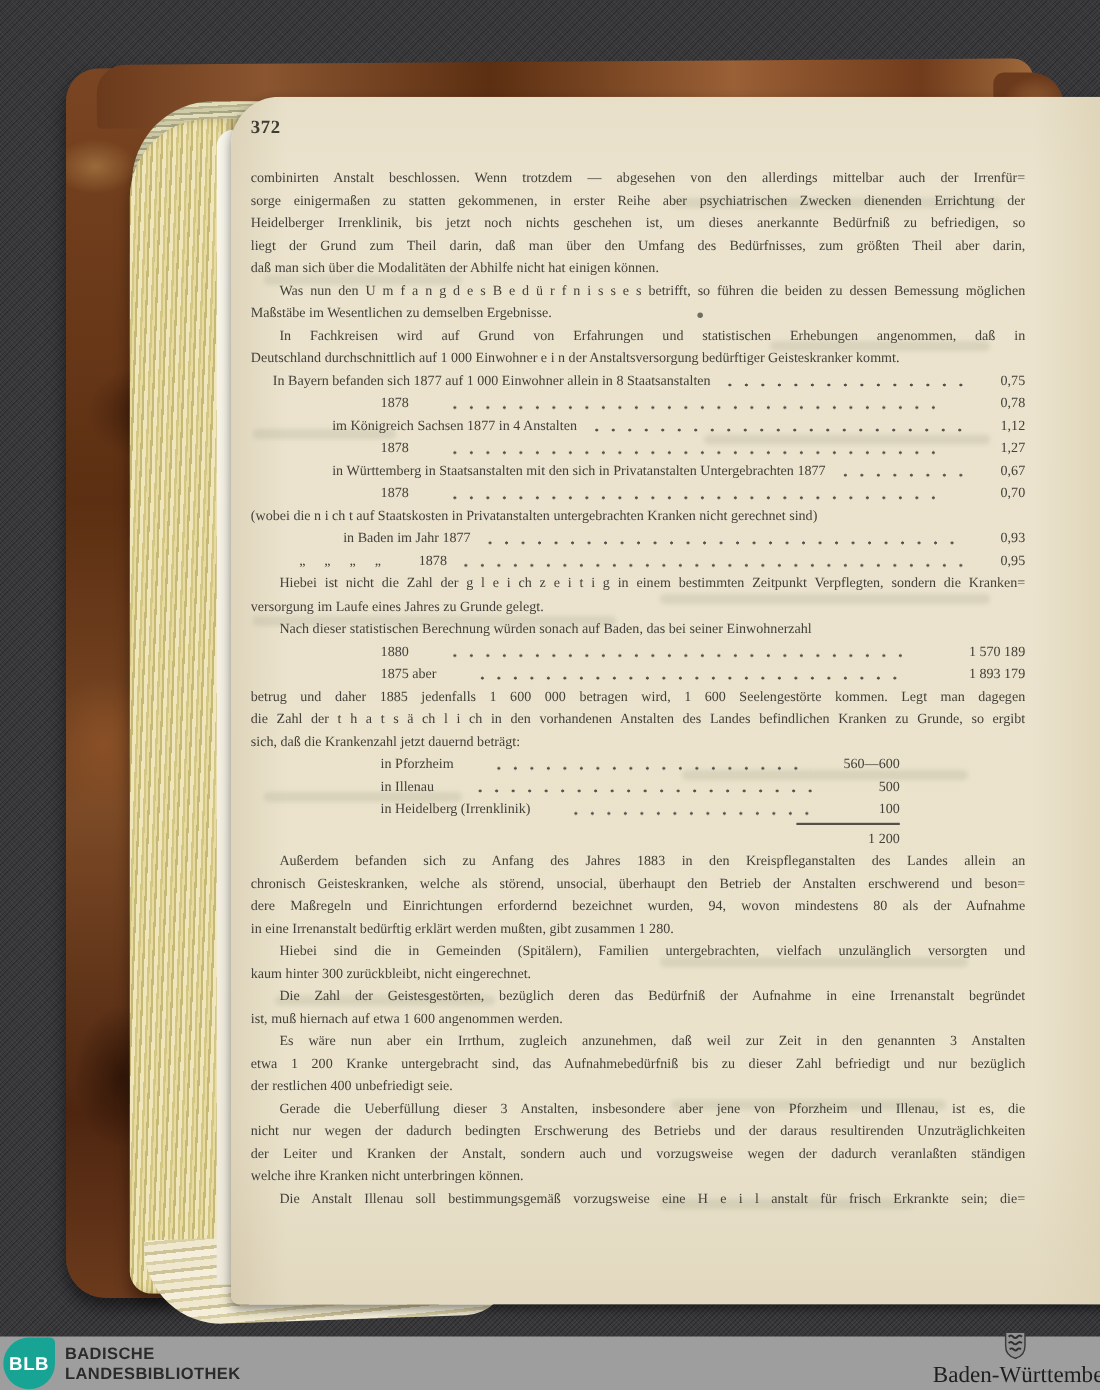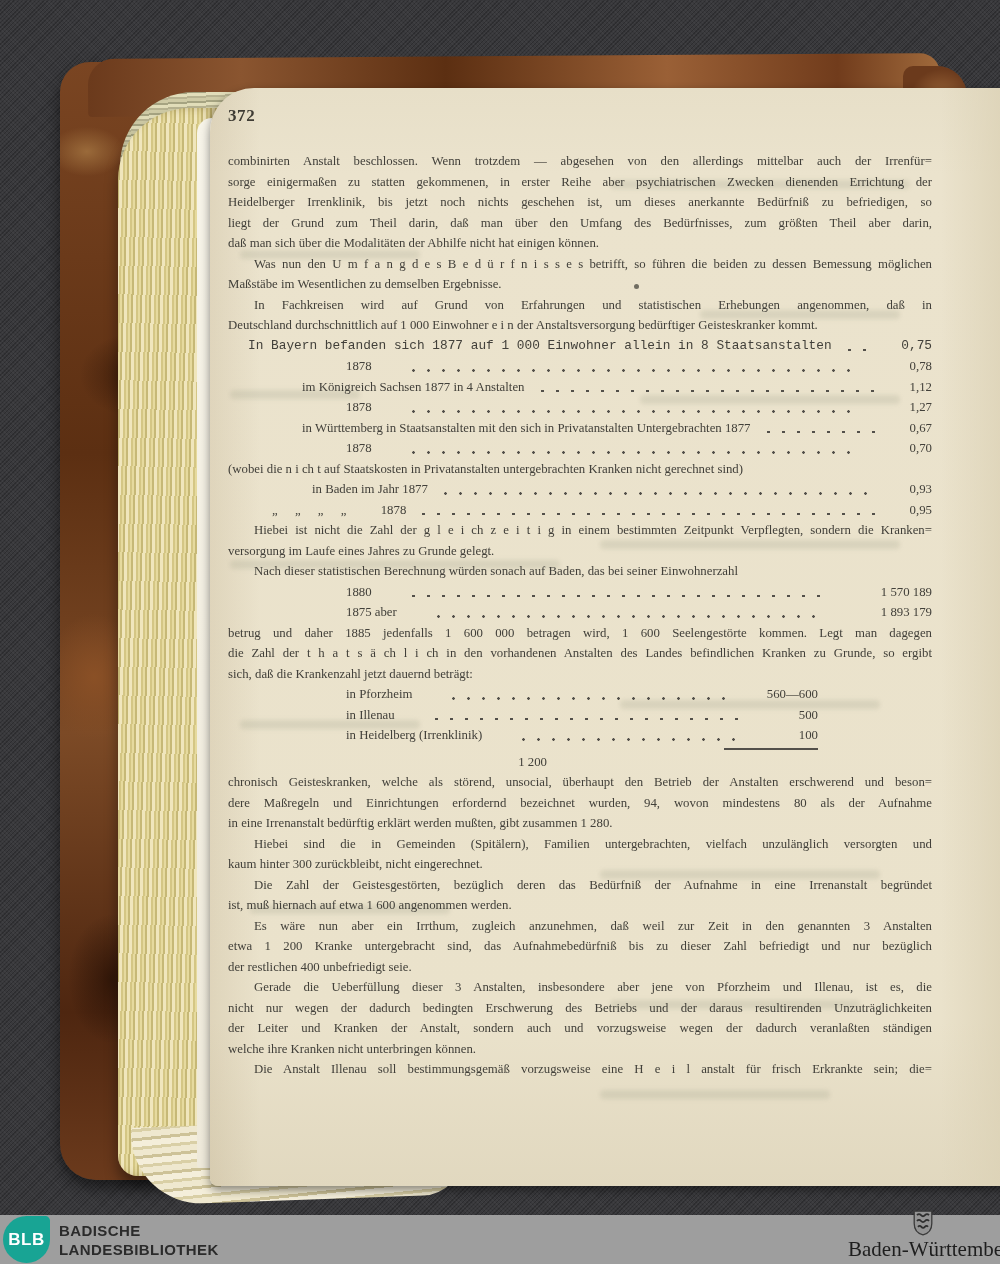--- a/index.html
+++ b/index.html
@@ -77,29 +77,29 @@
         text-align:justify;text-align-last:justify;}
   .line.end{text-align-last:left;}
   .line.ind{text-indent:26px;}
   .row{display:flex;align-items:baseline;font-size:12.8px;line-height:20.5px;height:20.5px;}
   .row .lbl{white-space:pre;}
   .row .dots{flex:1;align-self:stretch;margin:0 6px 0 10px;
     background-image:radial-gradient(circle,#53504a 1.2px,rgba(0,0,0,0) 1.5px);
     background-size:15px 100%;background-repeat:repeat-x;background-position:0 4px;}
   .row .val{min-width:48px;text-align:right;white-space:pre;}
   .row.wide .val{min-width:76px;}
-  .row.i1{padding-left:20px;font-family:Liberation Mono, monospace;}
+  .row.i1{padding-left:20px;}
   .row.i2{padding-left:74px;}
   .row.i3{padding-left:84px;}
   .row.i4{padding-left:118px;gap:24px;}
   .row.q{padding-left:44px;align-items:flex-end;}
   .row.q .lbl{word-spacing:14px;}
   .row.inset{padding-right:114px;}
   .sumrule{height:0;border-top:2px solid #53504a;width:94px;margin:2px 114px 2px auto;}
-  .row.sum{justify-content:center;padding-right:114px;}
+  .row.sum{justify-content:flex-end;padding-right:114px;}
   .ink-spot{position:absolute;width:5px;height:5px;border-radius:50%;background:#5a584e;opacity:.85;}
   .ghost{position:absolute;height:9px;border-radius:5px;background:rgba(128,138,112,.17);filter:blur(2px);}
   
   .footer{position:absolute;left:0;bottom:0;width:1000px;height:49px;background:#9e9e9e;}
   .blb-logo{position:absolute;left:3px;top:1px;width:47px;height:47px;background:#18a494;
     border-radius:50% 10% 50% 50%;display:flex;align-items:center;justify-content:center;}
   .blb-logo span{color:#fff;font-family:"Liberation Sans","DejaVu Sans",sans-serif;
     font-weight:700;font-size:17px;letter-spacing:.5px;}
   .lib-name{position:absolute;left:59px;top:6px;font-family:"Liberation Sans","DejaVu Sans",sans-serif;
     font-weight:700;font-size:15px;line-height:19px;color:#2b2b2b;letter-spacing:.4px;}
@@ -218,20 +218,21 @@
           </div>
           <div class="row i4 inset">
             <span class="lbl">in Heidelberg (Irrenklinik)</span>
             <span class="dots"></span>
             <span class="val">100</span>
           </div>
           <div class="sumrule"></div>
           <div class="row sum">
             <span class="val">1 200</span>
           </div>
+          <div class="line ind">Außerdem befanden sich zu Anfang des Jahres 1883 in den Kreispfleganstalten des Landes allein an</div>
           <div class="line ">chronisch Geisteskranken, welche als störend, unsocial, überhaupt den Betrieb der Anstalten erschwerend und beson=</div>
           <div class="line ">dere Maßregeln und Einrichtungen erfordernd bezeichnet wurden, 94, wovon mindestens 80 als der Aufnahme</div>
           <div class="line end">in eine Irrenanstalt bedürftig erklärt werden mußten, gibt zusammen 1 280.</div>
           <div class="line ind">Hiebei sind die in Gemeinden (Spitälern), Familien untergebrachten, vielfach unzulänglich versorgten und</div>
           <div class="line end">kaum hinter 300 zurückbleibt, nicht eingerechnet.</div>
           <div class="line ind">Die Zahl der Geistesgestörten, bezüglich deren das Bedürfniß der Aufnahme in eine Irrenanstalt begründet</div>
           <div class="line end">ist, muß hiernach auf etwa 1 600 angenommen werden.</div>
           <div class="line ind">Es wäre nun aber ein Irrthum, zugleich anzunehmen, daß weil zur Zeit in den genannten 3 Anstalten</div>
           <div class="line ">etwa 1 200 Kranke untergebracht sind, das Aufnahmebedürfniß bis zu dieser Zahl befriedigt und nur bezüglich</div>
           <div class="line end">der restlichen 400 unbefriedigt seie.</div>

